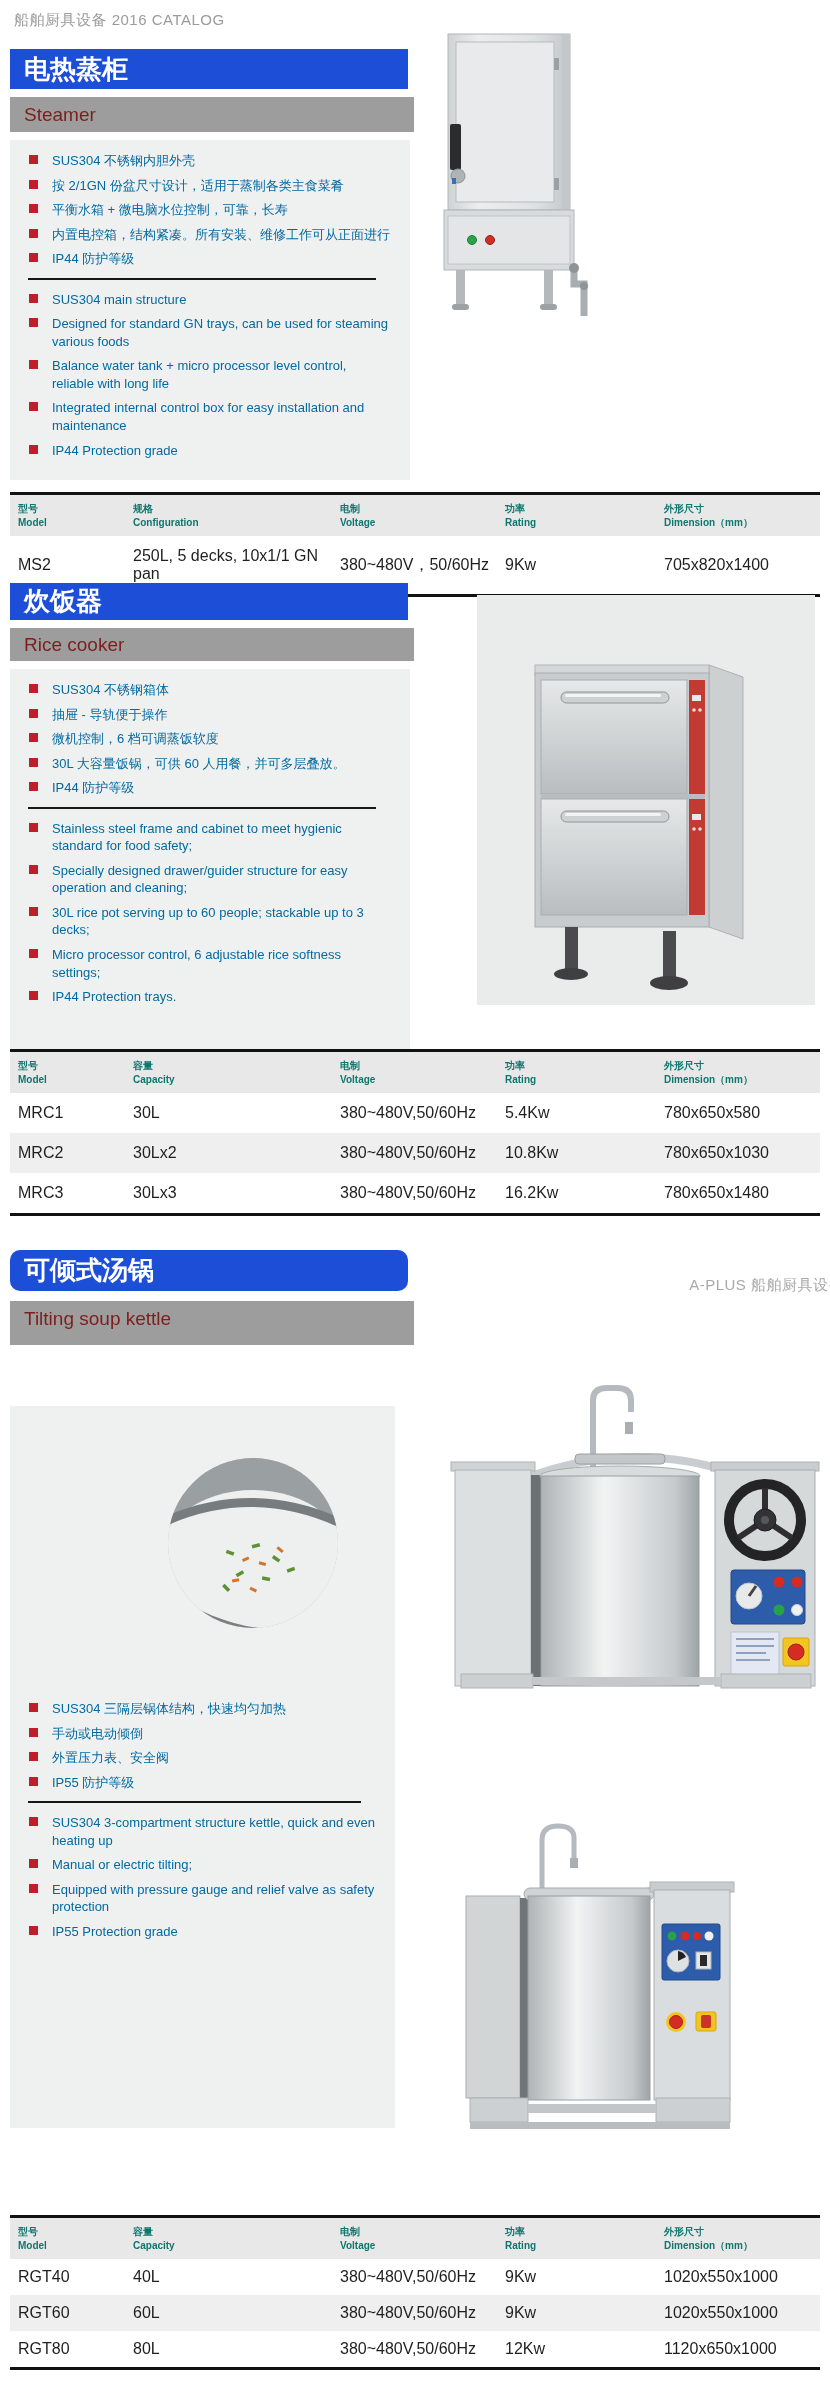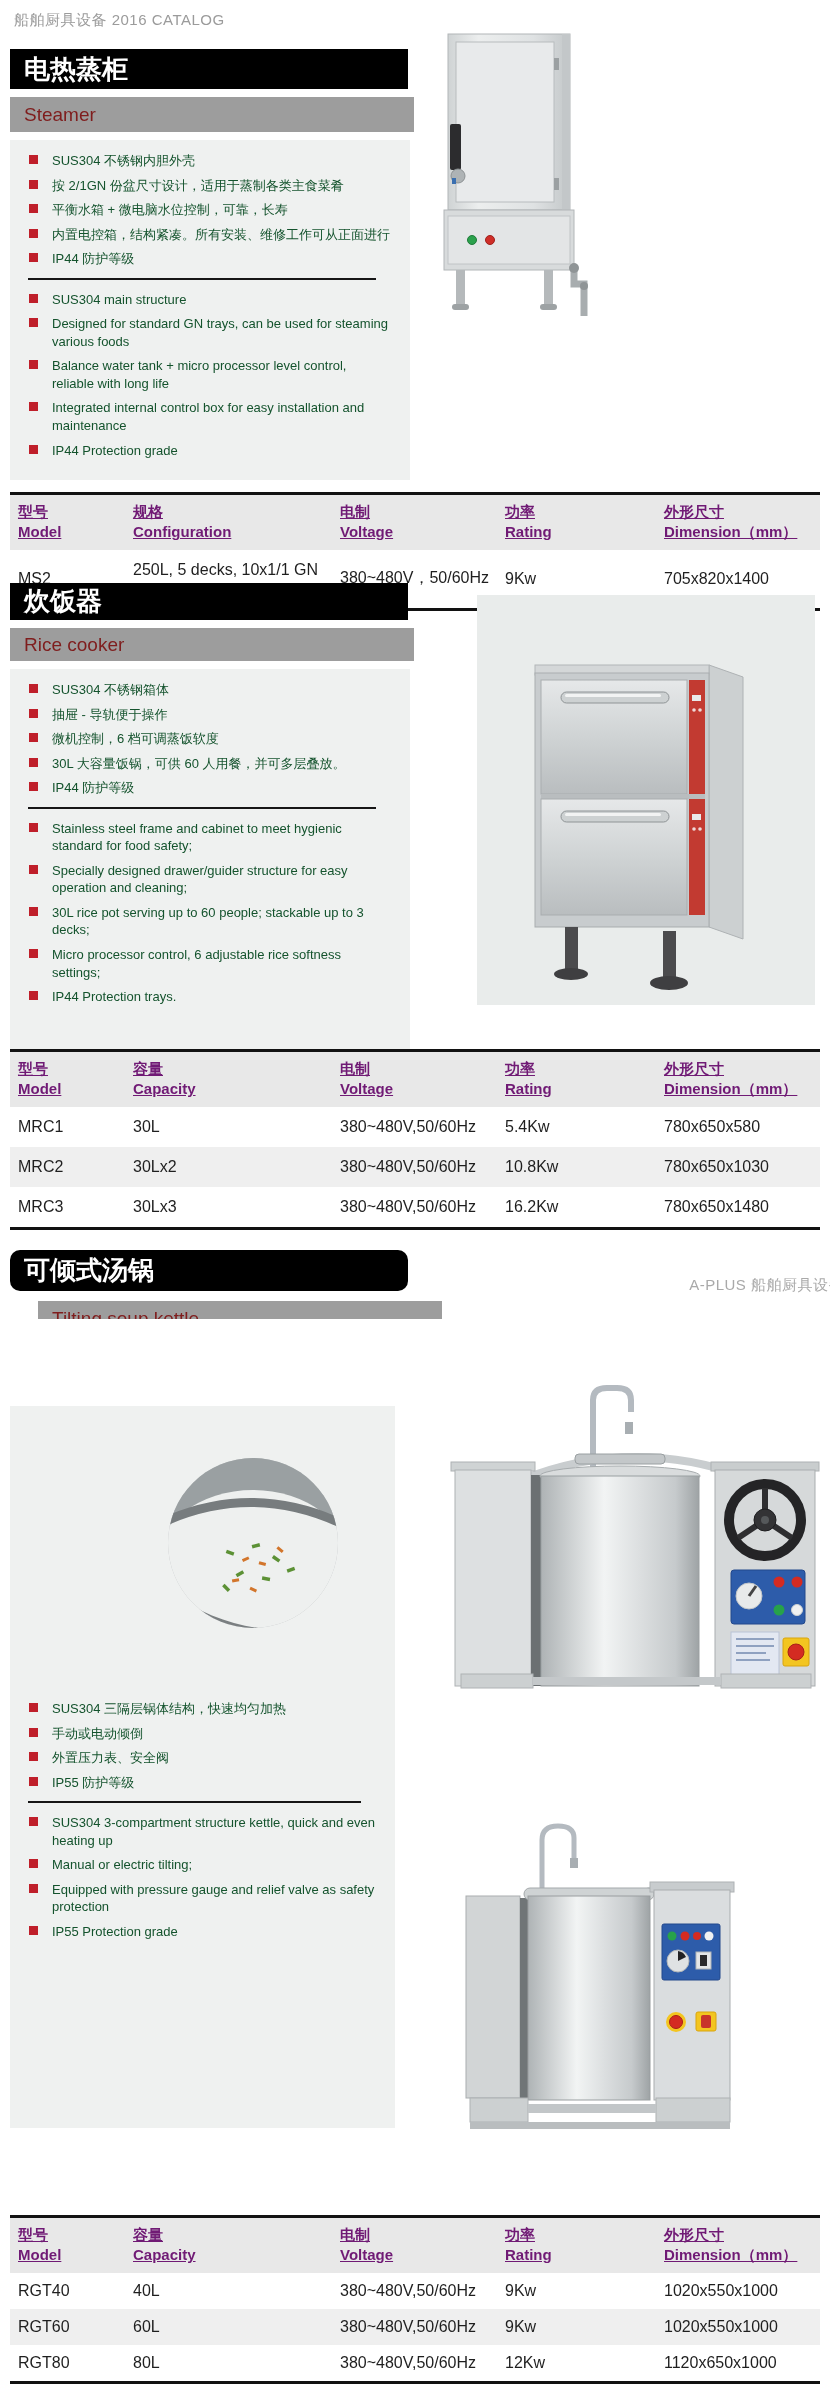--- a/index.html
+++ b/index.html
@@ -7,55 +7,55 @@
     position:relative; width:830px; height:2393px; background:#ffffff;
     font-family:"Liberation Sans","DejaVu Sans",sans-serif; overflow:hidden;padding-left:18px;
   }
   .page-header {
     position:absolute; left:14px; top:11px; font-size:15px; color:#9b9b9b; letter-spacing:.5px;
   }
   .brand-footer {
     position:absolute; right:4px; top:1276px; font-size:15px; color:#a9a9a9; letter-spacing:.5px;
   }
   .banner-red {
-    position:absolute; left:10px; width:398px; height:40px; background:#000000;
+    position:absolute; left:10px; width:398px; height:40px; background:#1d4ed8;
     color:#fff; font-size:26px; font-weight:bold; line-height:40px; padding-left:14px;
     box-sizing:border-box; white-space:nowrap; overflow:hidden;
   }
   .banner-gray {
     position:absolute; left:10px; width:404px; height:35px; background:#9d9d9d;
     color:#7f1d1d; font-size:19px; line-height:35px; padding-left:14px;
     box-sizing:border-box; white-space:nowrap; overflow:hidden;
   }
   .panel {
     position:absolute; left:10px; width:400px; background:#eff1f0;
     box-sizing:border-box; padding:12px 20px 8px 18px; overflow:hidden;
   }
   .panel--kettle { padding:0; }
   .feature-list { list-style:none; margin:0; padding:0; }
   .feature-list li {
     position:relative; padding-left:24px; margin-bottom:7px;
-    font-size:13px; line-height:1.35; color:#14532d;
+    font-size:13px; line-height:1.35; color:#0369a1;
   }
   .bullet-square {
     position:absolute; left:1px; top:3px; width:9px; height:9px; background:#bf1f2a; display:block;
   }
   .divider { border:none; border-top:2px solid #161616; margin:10px 14px 11px 0; }
   .kettle-photo-wrap { position:absolute; left:158px; top:52px; }
   .kettle-lists { position:absolute; top:294px; left:0; right:0; padding:0 20px 0 18px; }
 
   .spec-table {
     position:absolute; left:10px; width:810px; border-collapse:collapse; table-layout:fixed;
     border-top:3px solid #121212; border-bottom:3px solid #121212;
   }
   .spec-table thead tr { background:#e8e8e8; }
   .spec-table tbody tr:nth-child(even) { background:#efefef; }
   .spec-table th {
-    text-align:left; font-size:15px; color:#701a75; font-weight:bold;
-    padding:7px 6px 7px 8px; line-height:1.35; vertical-align:top;text-decoration:underline;
+    text-align:left; font-size:10px; color:#0f766e; font-weight:bold;
+    padding:7px 6px 7px 8px; line-height:1.35; vertical-align:top;
   }
   .spec-table th span { display:block; }
   .spec-table td { font-size:16px; color:#1f1f1f; padding:11px 6px 11px 8px; }
   .spec-table--tight td { padding:9px 6px 9px 8px; }
   .photo { position:absolute; }
 </style>
 </head>
 <body>
 
 <div class="page">
@@ -361,21 +361,21 @@
           <td>380~480V,50/60Hz</td>
           <td>16.2Kw</td>
           <td>780x650x1480</td>
         </tr>
       </tbody>
   </table>
 
   <div class="brand-footer">A-PLUS 船舶厨具设备</div>
 
   <div class="banner-red" style="top:1250px; height:41px; line-height:41px;border-radius:10px;">可倾式汤锅</div>
-  <div class="banner-gray" style="top:1301px; height:18px; line-height:36px;margin-left:28px;">Tilting soup kettle</div>
+  <div class="banner-gray" style="top:1301px; height:44px; line-height:36px;">Tilting soup kettle</div>
 
   <div class="panel panel--kettle" style="top:1406px; width:385px; height:722px;">
 
     <div class="kettle-photo-wrap">
       <svg width="170" height="170" viewBox="0 0 170 170">
         <defs>
             <clipPath id="circ">
               <circle cx="85" cy="85" r="85"></circle>
             </clipPath>
           </defs>

